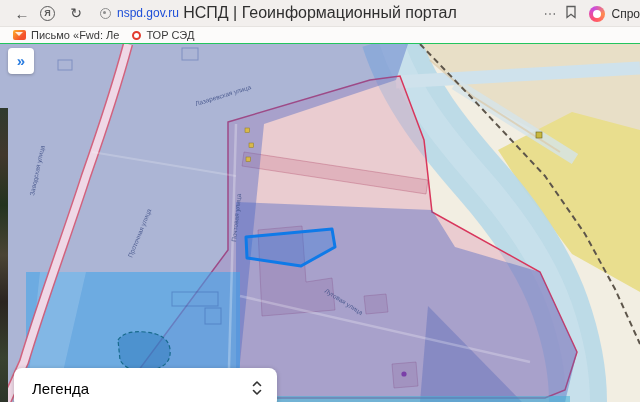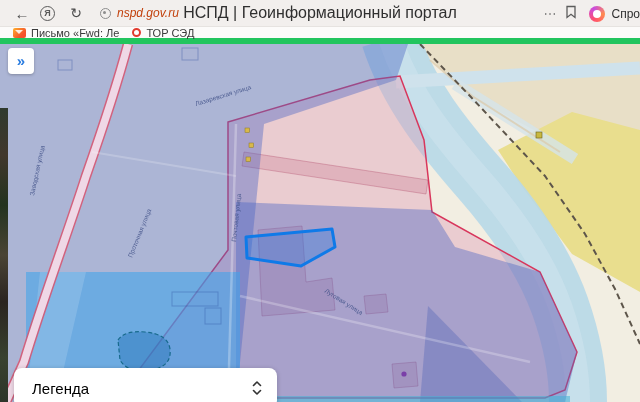--- a/index.html
+++ b/index.html
@@ -13,34 +13,34 @@
   .tb-btn { border:none; background:none; color:#4c4c4c; font-size:14px; line-height:1;
             cursor:pointer; padding:0; display:flex; align-items:center; justify-content:center; }
   .back { margin-left:12px; width:20px; font-size:15px; }
   .ycirc { margin-left:8px; width:15px; height:15px; border:1.4px solid #5a5a5a; border-radius:50%;
            font-size:9px; font-weight:bold; color:#5a5a5a; }
   .refresh { margin-left:11px; width:20px; font-size:14px; }
   .addr { display:flex; align-items:center; margin-left:14px; gap:6px; cursor:text; }
   .globe { width:11px; height:11px; border:1.3px solid #8d8d8d; border-radius:50%; position:relative; }
   .globe::after { content:""; position:absolute; left:2.4px; top:2.4px; width:3px; height:3px;
                   border-radius:50%; background:#8d8d8d; }
-  .url { font-size:12px; color:#c2410c;font-style:italic; }
+  .url { font-size:12px; color:#1d4ed8; }
   .pagetitle { position:absolute; left:0; right:0; text-align:center; font-size:16px; color:#2f2f2f;
                pointer-events:none; }
   .tb-right { position:absolute; right:0; top:0; height:27px; display:flex; align-items:center; }
   .more { font-size:13px; color:#6a6a6a; letter-spacing:1px; width:22px; }
   .flag { width:18px; margin-left:2px; }
   .alice { width:16px; height:16px; border-radius:50%; margin-left:8px;
            background:conic-gradient(from 210deg,#ff4f6e,#c94ce0,#ff8b4e,#ff4f6e);
            display:flex; align-items:center; justify-content:center; cursor:pointer; }
   .alice-in { width:8px; height:8px; background:#fff; border-radius:50%; }
   .alice-label { font-size:12px; color:#2f2f2f; margin-left:6px; white-space:nowrap; cursor:pointer; }
 
   
-  .bmbar { height:17px; background:#fcfbfa; border-bottom:6px solid #22c55e;
+  .bmbar { height:17px; background:#fcfbfa; border-bottom:1px solid #22c55e;
            display:flex; align-items:center; }
   .bm { display:flex; align-items:center; gap:5px; margin-left:13px; cursor:pointer; }
   .bm-label { font-size:11px; color:#3a3a3a; white-space:nowrap; }
   .mailico { width:13px; height:10px; border-radius:2px;
              background:linear-gradient(135deg,#ffb12b 0%,#f4512c 70%); position:relative; }
   .mailico::after { content:""; position:absolute; left:2px; top:2px; width:9px; height:5px;
                     border-left:4.5px solid transparent; border-right:4.5px solid transparent;
                     border-top:4px solid rgba(255,255,255,.85); width:0; }
   .ringico { width:9px; height:9px; border:2.6px solid #e23b2e; border-radius:50%; background:#fff; }
 

